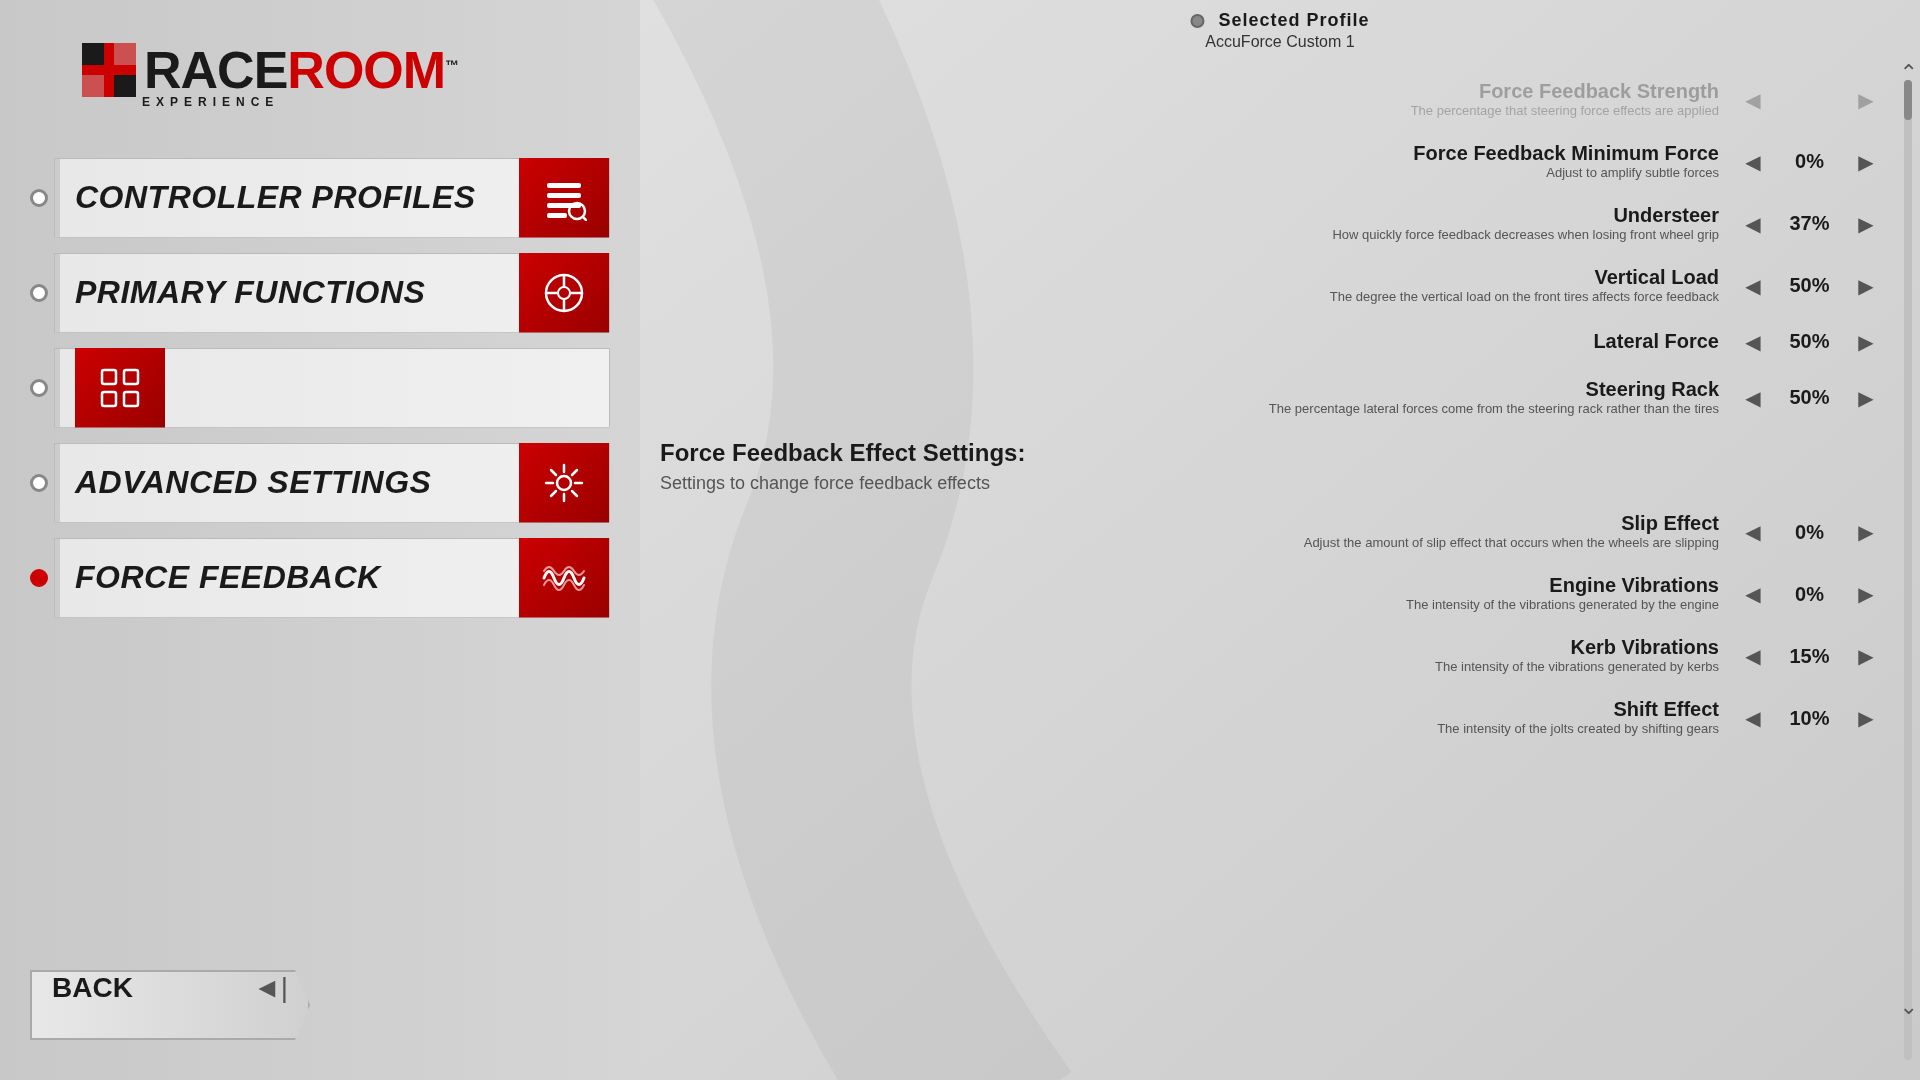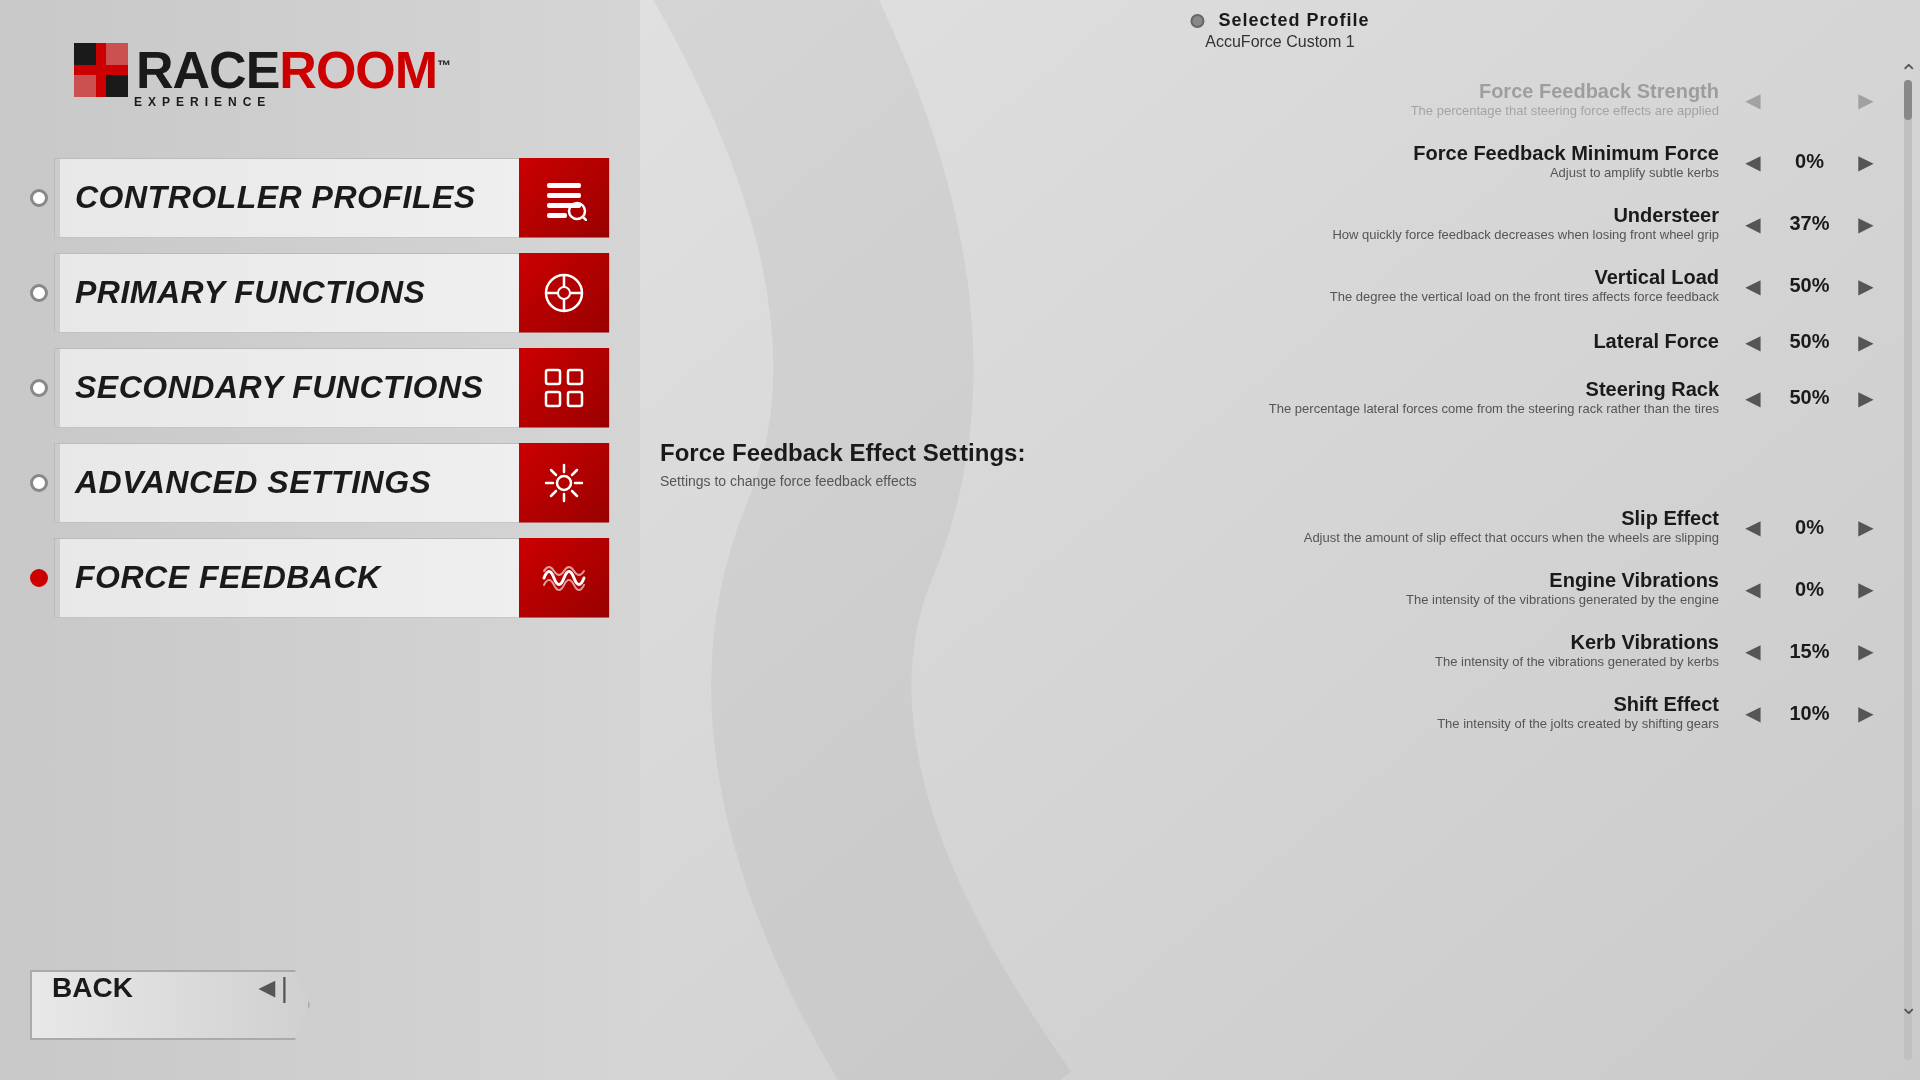--- a/index.html
+++ b/index.html
@@ -32,21 +32,21 @@
       width: 640px;
       height: 100%;
       background: linear-gradient(to right, #c8c8c8, #d5d5d5);
       z-index: 1;
     }
 
     
     .logo-area {
       position: absolute;
       top: 20px;
-      left: 72px;
+      left: 80px;
       width: 420px;
       height: 110px;
       display: flex;
       align-items: center;
     }
 
     .logo-container {
       display: flex;
       flex-direction: column;
       align-items: flex-start;
@@ -311,21 +311,21 @@
     .section-heading {
       font-size: 24px;
       font-weight: 700;
       color: #1a1a1a;
       text-align: left;
       margin-bottom: 6px;
       margin-top: 10px;
     }
 
     .section-subheading {
-      font-size: 14px;
+      font-size: 18px;
       color: #555;
       margin-bottom: 18px;
     }
 
     
     .setting-row-faded .setting-name,
     .setting-row-faded .setting-desc,
     .setting-row-faded .setting-value,
     .setting-row-faded .setting-arrow {
       opacity: 0.4;
@@ -443,21 +443,20 @@
             <line x1="23" y1="5" x2="23" y2="17" stroke="white" stroke-width="2.5"></line>
             <line x1="23" y1="29" x2="23" y2="41" stroke="white" stroke-width="2.5"></line>
           </svg>
         </div>
       </div>
     </div>
 
     <div class="nav-item">
       <div class="nav-item-dot"></div>
       <div class="nav-item-bar">
-        <span class="nav-item-label">Secondary Functions</span>
         <div class="nav-item-icon">
           <svg viewBox="0 0 46 46">
             <rect x="5" y="5" width="14" height="14" rx="2" fill="none" stroke="white" stroke-width="2.5"></rect>
             <rect x="27" y="5" width="14" height="14" rx="2" fill="none" stroke="white" stroke-width="2.5"></rect>
             <rect x="5" y="27" width="14" height="14" rx="2" fill="none" stroke="white" stroke-width="2.5"></rect>
             <rect x="27" y="27" width="14" height="14" rx="2" fill="none" stroke="white" stroke-width="2.5"></rect>
           </svg>
         </div>
       </div>
     </div>
@@ -524,21 +523,21 @@
       <div class="setting-control">
         <button class="setting-arrow">◀</button>
         <span class="setting-value"></span>
         <button class="setting-arrow">▶</button>
       </div>
     </div>
 
     <div class="setting-row">
       <div class="setting-info">
         <div class="setting-name">Force Feedback Minimum Force</div>
-        <div class="setting-desc">Adjust to amplify subtle kerbs</div>
+        <div class="setting-desc">Adjust to amplify subtle forces</div>
       </div>
       <div class="setting-control">
         <button class="setting-arrow">◀</button>
         <span class="setting-value">0%</span>
         <button class="setting-arrow">▶</button>
       </div>
     </div>
 
     <div class="setting-row">
       <div class="setting-info">

